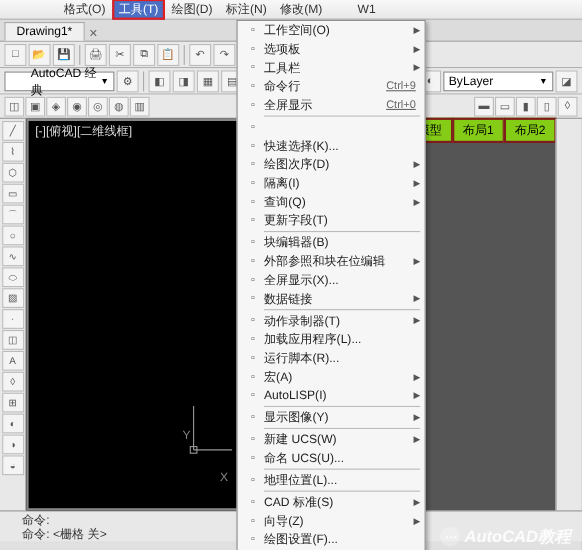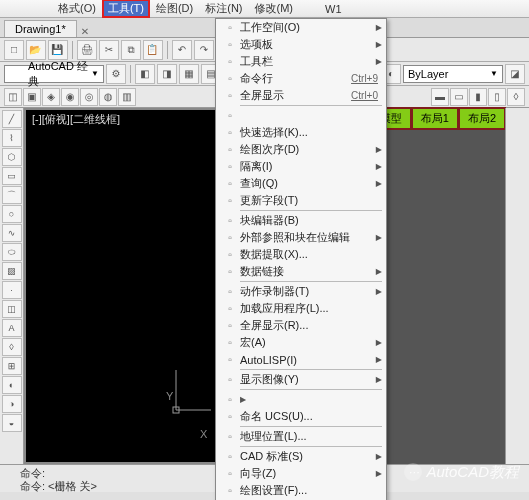--- a/index.html
+++ b/index.html
@@ -50,21 +50,21 @@
 
 
 .dropdown { position: absolute; top: 18px; left: 215px; width: 172px; background: #f6f6f6; border: 1px solid #888; box-shadow: 2px 2px 4px rgba(0,0,0,.3); z-index: 100; }
 .dropdown .item { display: flex; align-items: center; padding: 2px 4px; font-size: 11px; color: #222; height: 17px; }
 .dropdown .item .ico { width: 20px; text-align: center; color: #666; font-size: 10px; }
 .dropdown .item .lbl { flex: 1; }
 .dropdown .item .sc { color: #666; font-size: 10px; margin-right: 4px; text-decoration: underline; }
 .dropdown .item .ar { font-size: 8px; color: #555; }
 .dropdown hr { border: none; border-top: 1px solid #bbb; margin: 1px 4px 1px 24px; }
 
-.watermark { position: absolute; bottom: 18px; right: 10px; color: rgba(255,255,255,.85); font-size: 15px; font-style: italic; z-index: 200; display: flex; align-items: flex-start; gap: 4px; }
+.watermark { position: absolute; bottom: 2px; right: 10px; color: rgba(255,255,255,.85); font-size: 15px; font-style: italic; z-index: 200; display: flex; align-items: flex-start; gap: 4px; font-weight: bold; }
 .watermark .wm-icon { width: 18px; height: 18px; border-radius: 50%; background: rgba(255,255,255,.25); display: flex; align-items: center; justify-content: center; font-size: 11px; }
 </style>
 </head>
 <body>
 
 <div class="menubar">
   <span>格式(O)</span>
   <span class="hl">工具(T)</span>
   <span>绘图(D)</span>
   <span>标注(N)</span>
@@ -234,60 +234,61 @@
       <span class="ico">▫</span>
       <span class="lbl">块编辑器(B)</span>
     </div>
     <div class="item">
       <span class="ico">▫</span>
       <span class="lbl">外部参照和块在位编辑</span>
       <span class="ar">▶</span>
     </div>
     <div class="item">
       <span class="ico">▫</span>
-      <span class="lbl">数据提取(X)...</span>
+      <span class="lbl">全屏显示(X)...</span>
     </div>
     <div class="item">
       <span class="ico">▫</span>
       <span class="lbl">数据链接</span>
       <span class="ar">▶</span>
     </div>
     <hr>
     <div class="item">
       <span class="ico">▫</span>
       <span class="lbl">动作录制器(T)</span>
       <span class="ar">▶</span>
     </div>
     <div class="item">
       <span class="ico">▫</span>
       <span class="lbl">加载应用程序(L)...</span>
     </div>
     <div class="item">
       <span class="ico">▫</span>
-      <span class="lbl">全屏显示(R)...</span>
+      <span class="lbl">运行脚本(R)...</span>
     </div>
     <div class="item">
       <span class="ico">▫</span>
       <span class="lbl">宏(A)</span>
       <span class="ar">▶</span>
     </div>
     <div class="item">
       <span class="ico">▫</span>
       <span class="lbl">AutoLISP(I)</span>
       <span class="ar">▶</span>
     </div>
     <hr>
     <div class="item">
       <span class="ico">▫</span>
       <span class="lbl">显示图像(Y)</span>
       <span class="ar">▶</span>
     </div>
     <hr>
     <div class="item">
       <span class="ico">▫</span>
+      <span class="lbl">新建 UCS(W)</span>
       <span class="ar">▶</span>
     </div>
     <div class="item">
       <span class="ico">▫</span>
       <span class="lbl">命名 UCS(U)...</span>
     </div>
     <hr>
     <div class="item">
       <span class="ico">▫</span>
       <span class="lbl">地理位置(L)...</span>

